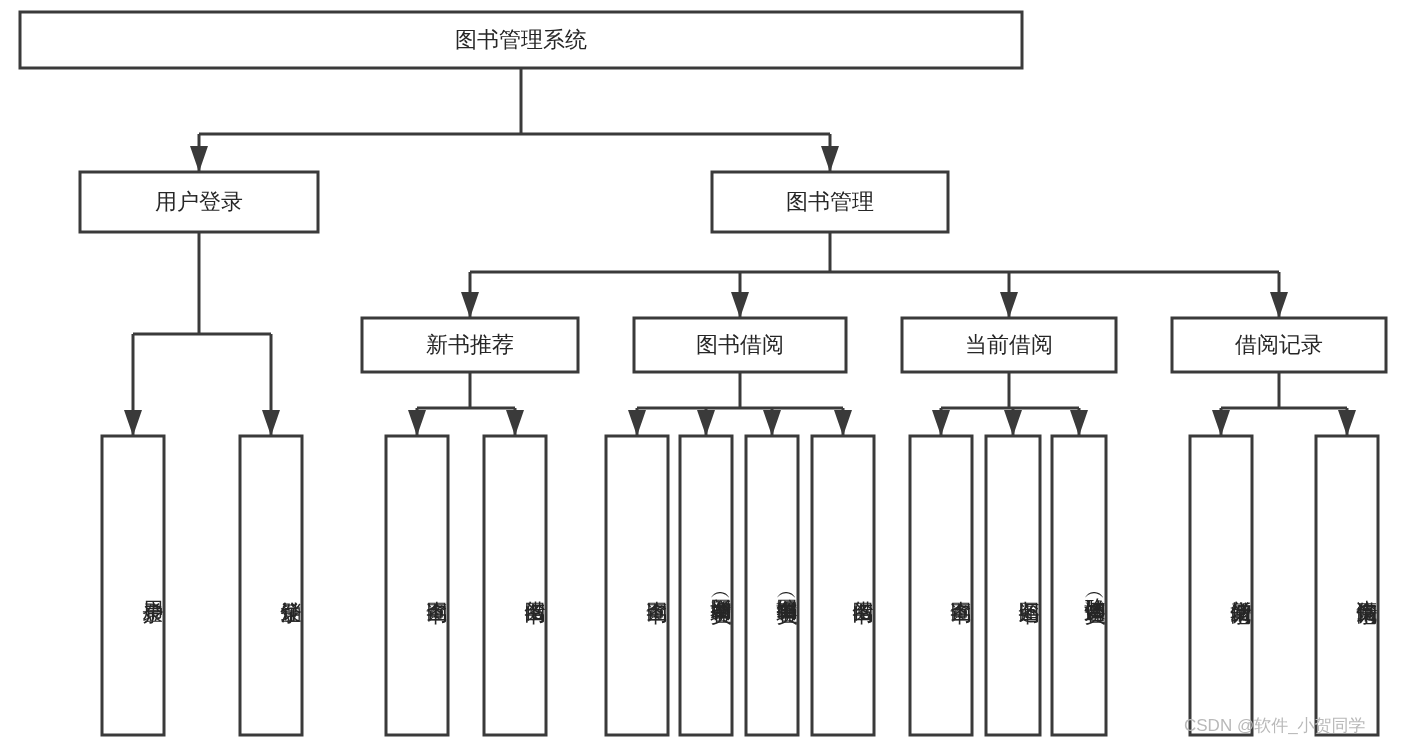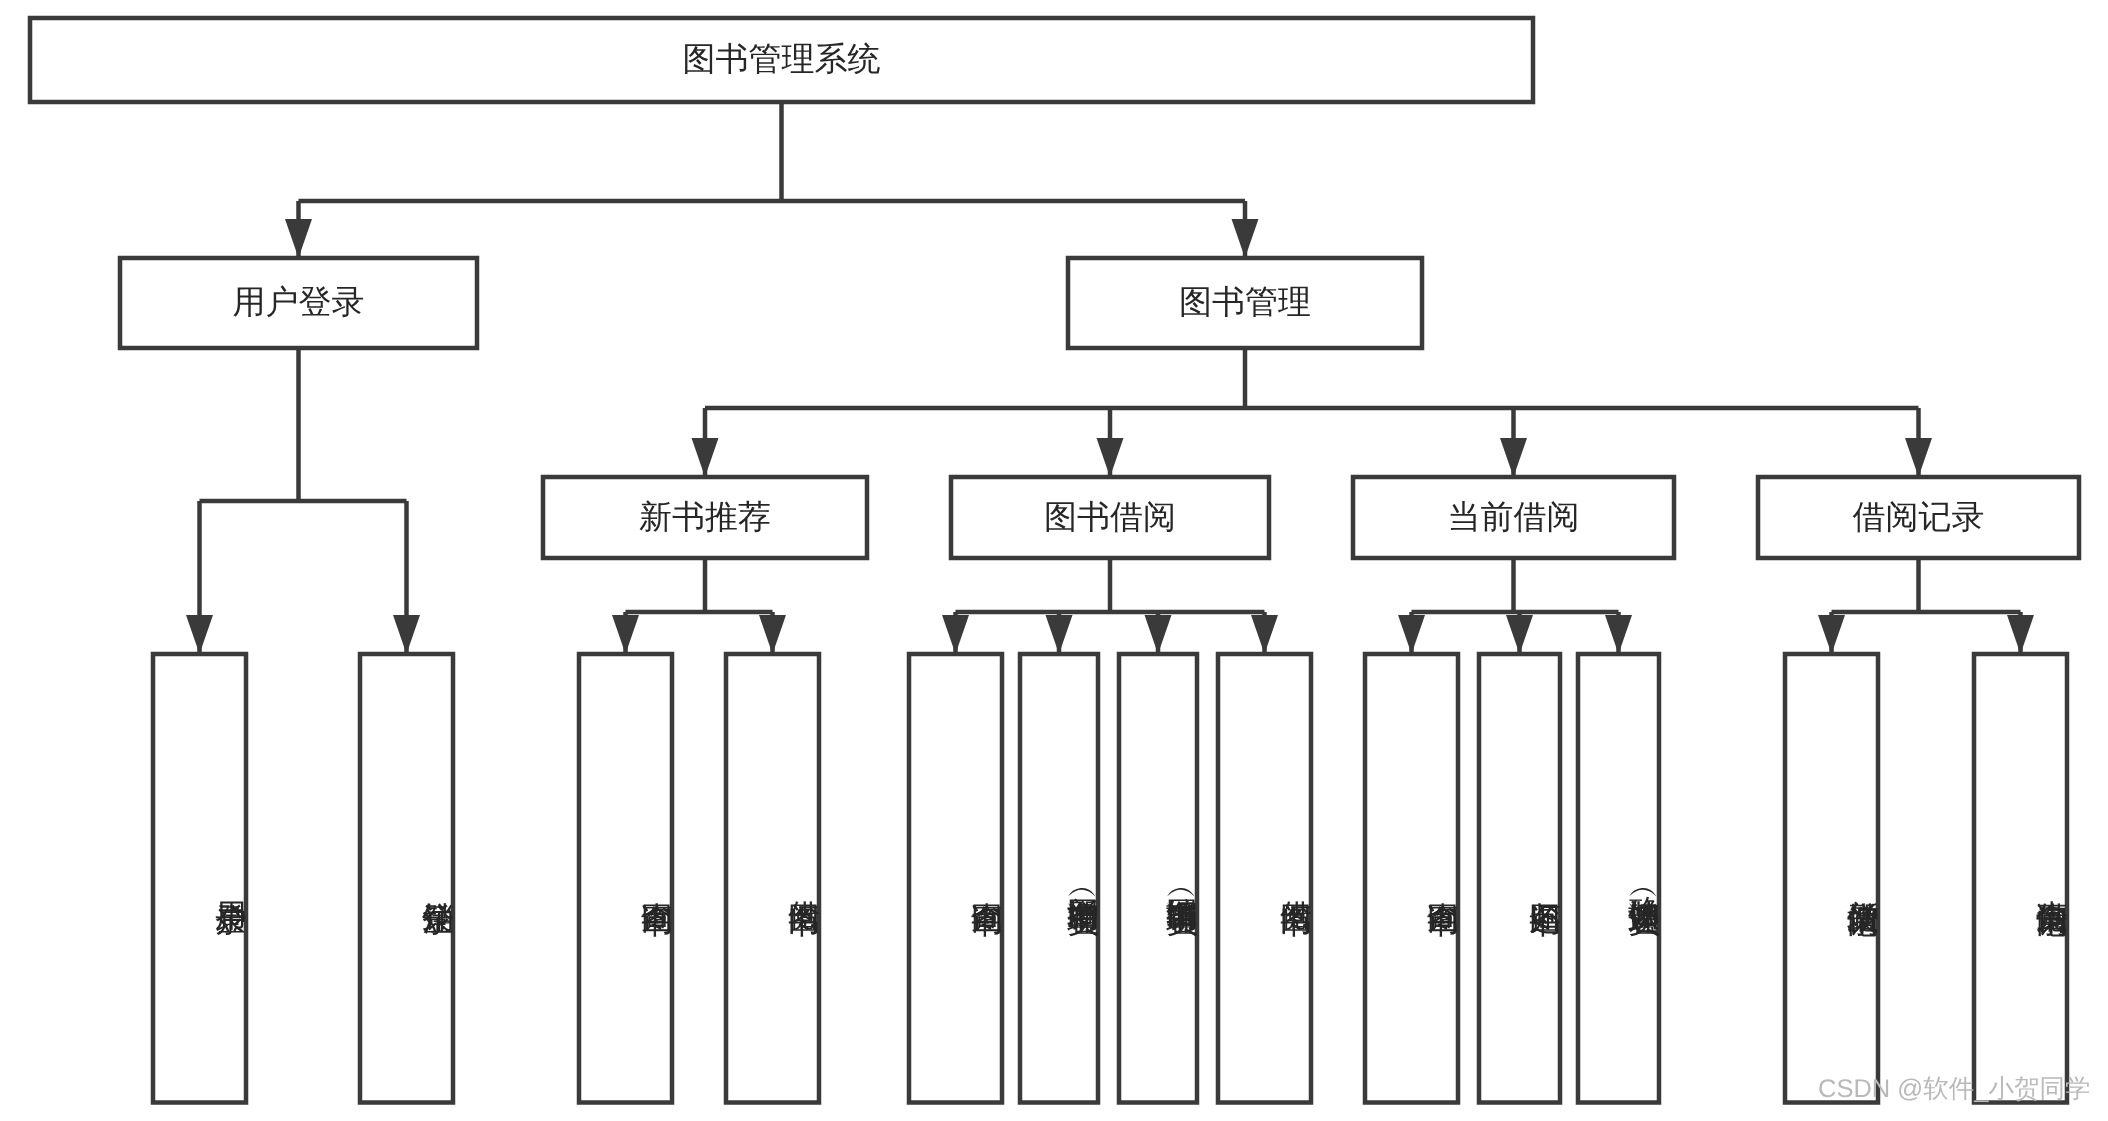--- a/index.html
+++ b/index.html
@@ -175,15 +175,15 @@
       <div class="vlabel" style="left: 680px; top: 444px; width: 52px; height: 283px;">新增图书（管理员）</div>
       <div class="vlabel" style="left: 746px; top: 444px; width: 52px; height: 283px;">编辑图书（管理员）</div>
       <div class="vlabel" style="left: 812px; top: 444px; width: 62px; height: 283px;">借阅图书</div>
       <div class="vlabel" style="left: 910px; top: 444px; width: 62px; height: 283px;">查询图书</div>
       <div class="vlabel" style="left: 986px; top: 444px; width: 54px; height: 283px;">归还图书</div>
       <div class="vlabel" style="left: 1052px; top: 444px; width: 54px; height: 283px;">确认归还（管理员）</div>
       <div class="vlabel" style="left: 1190px; top: 444px; width: 62px; height: 283px;">新增借阅记录</div>
       <div class="vlabel" style="left: 1316px; top: 444px; width: 62px; height: 283px;">查询借阅记录</div>
     </div>
 
-  <div class="watermark" style="left: 1212px; top: 714px;">CSDN @软件_小贺同学</div>
+  <div class="watermark" style="left: 1184px; top: 714px;">CSDN @软件_小贺同学</div>
 
 </div>
 
 </body></html>

